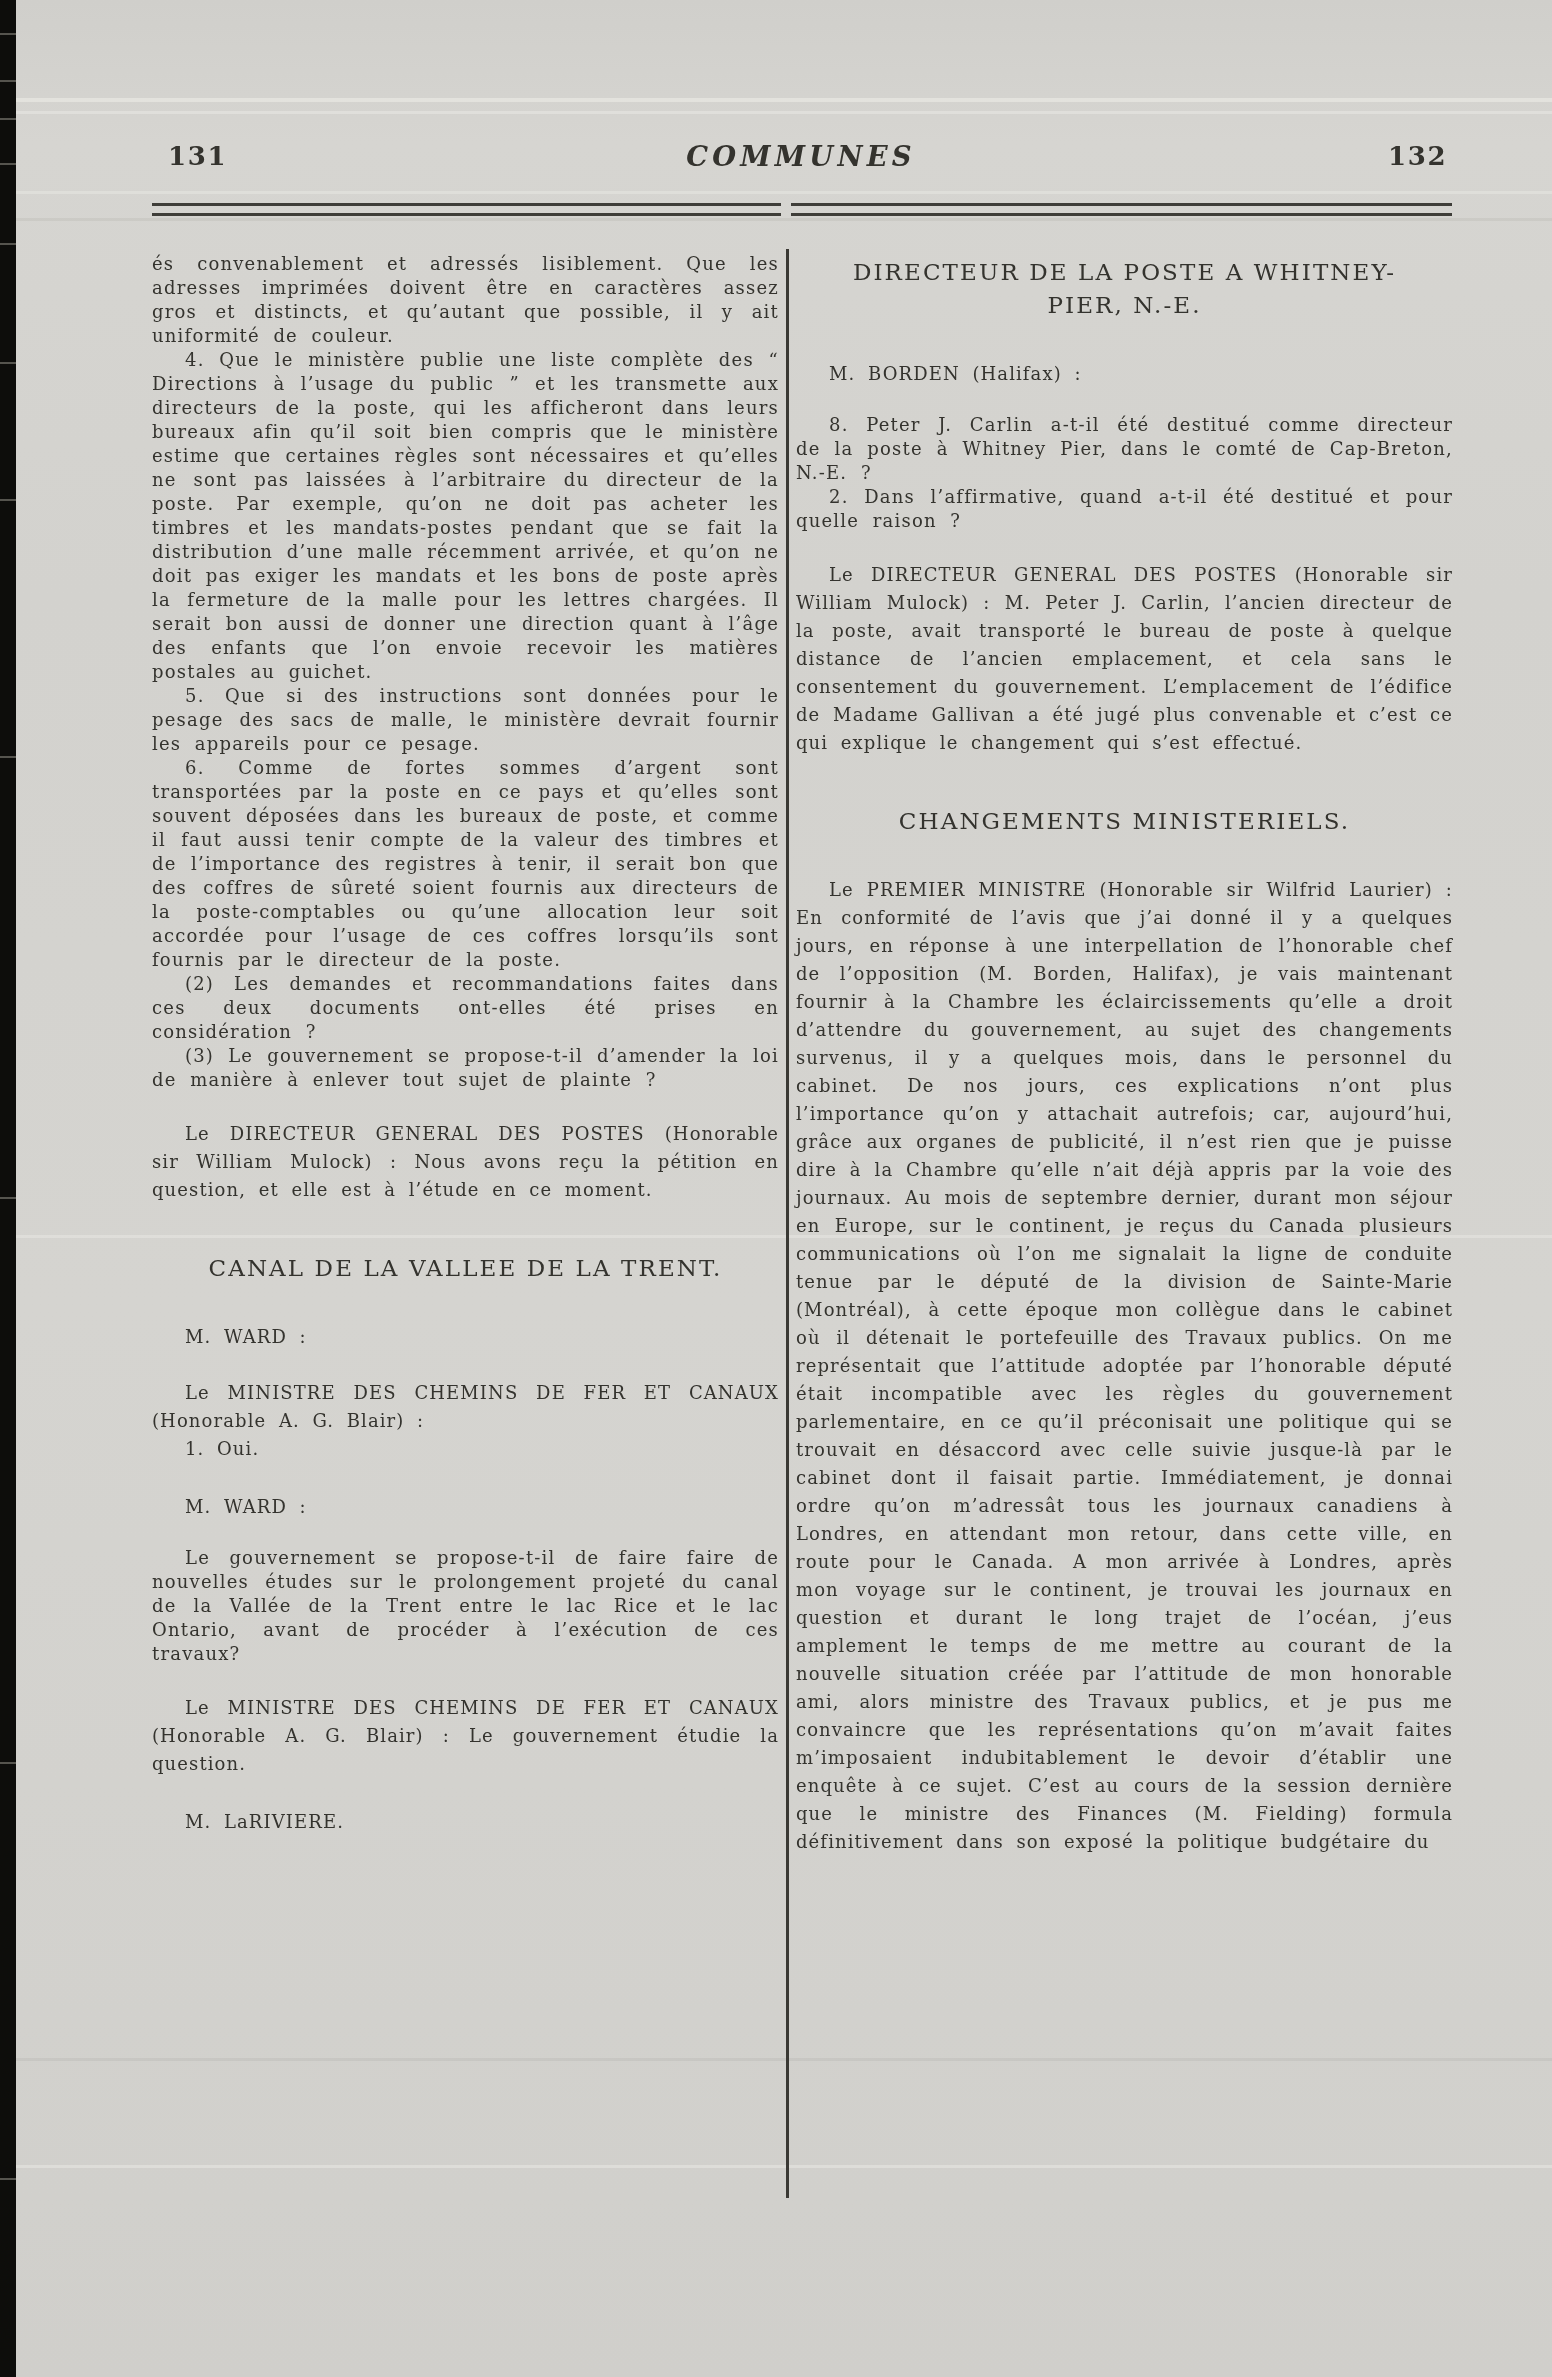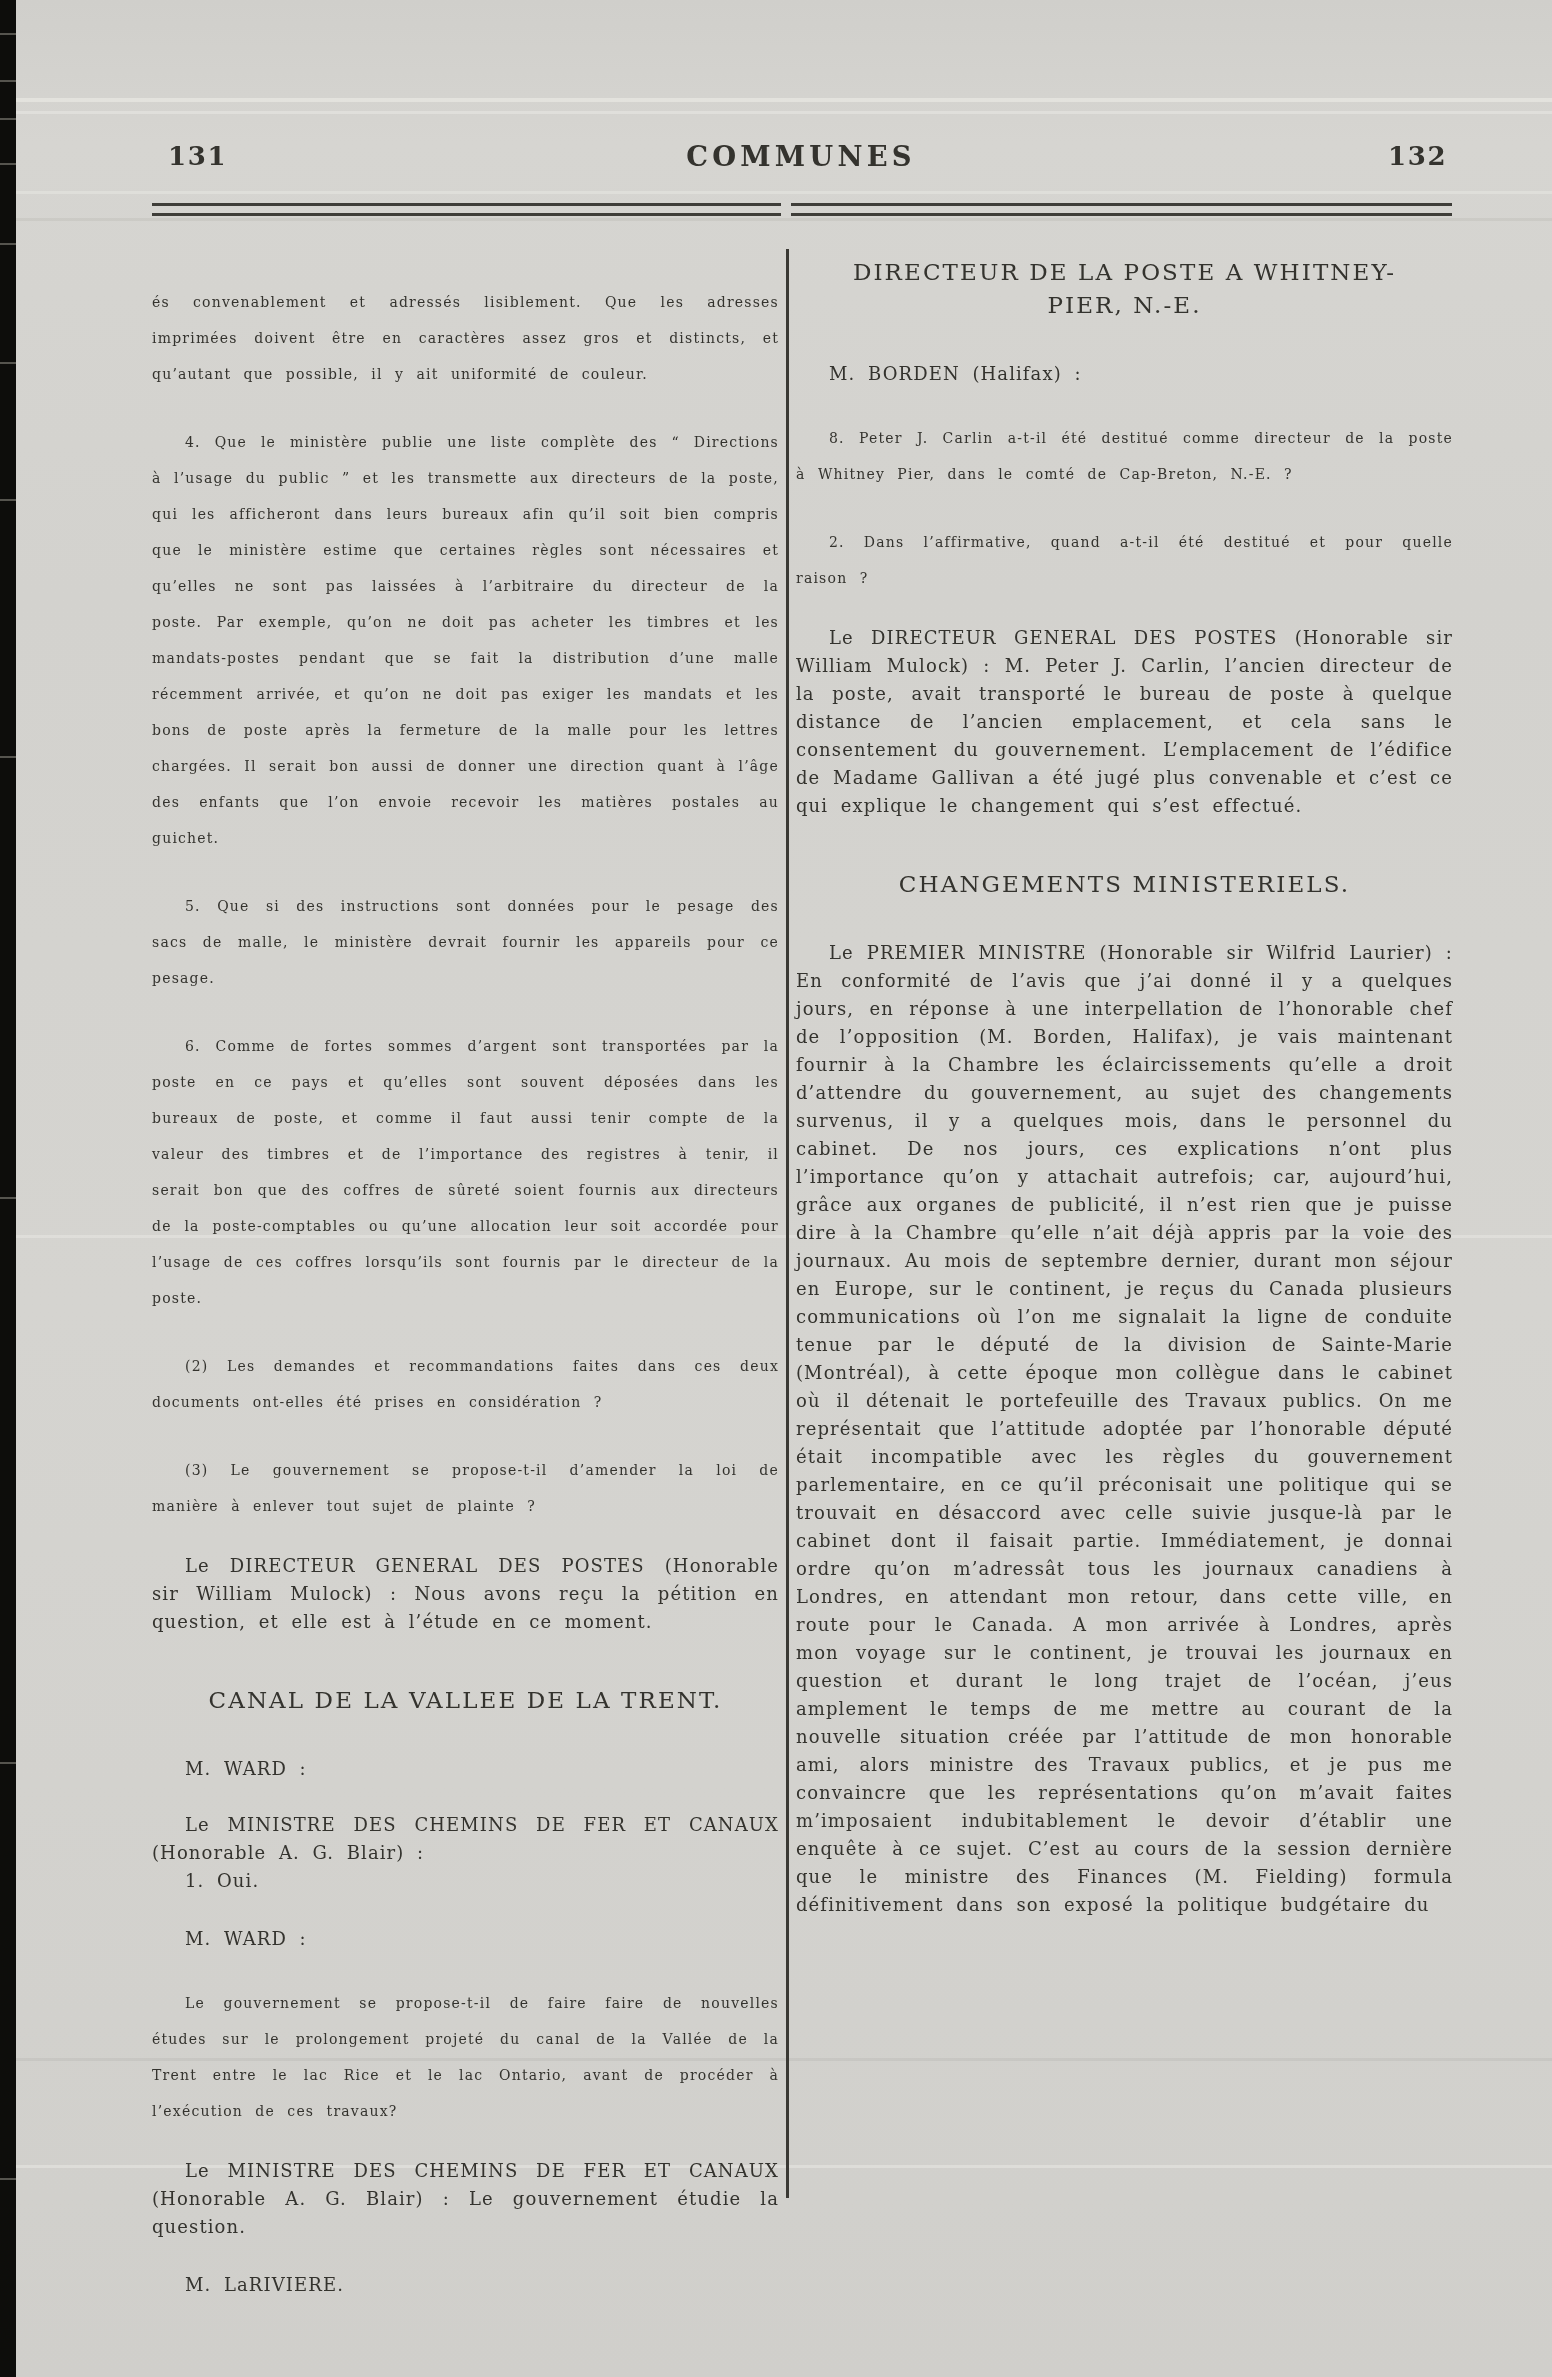--- a/index.html
+++ b/index.html
@@ -17,38 +17,38 @@
   .scan-band { position:absolute; left:0; top:0; width:16px; height:2377px; background:#0d0d0b; z-index:5; }
   .band-line { position:absolute; left:0; width:16px; height:1.7px; background:#55544e; }
   .streak { position:absolute; left:0; width:1553px; pointer-events:none; }
 
   
   .pg-num { position:absolute; top:141px; font-size:26px; font-weight:bold; letter-spacing:1.7px; }
   #pg-left  { left:168px; }
   #pg-right { left:1388px; }
   #page-title {
     position:absolute; left:152px; width:1298px; top:140px;
-    text-align:center; font-size:27.4px; font-weight:bold; letter-spacing:4.2px;
+    text-align:center; font-size:27.4px; font-weight:bold; letter-spacing:4.2px;font-style:italic;
   }
   .rule { position:absolute; height:2.5px; background:#3f3e39; }
   .rule.r1a { left:152px; top:203px; width:629px; }
   .rule.r1b { left:152px; top:213px; width:629px; }
   .rule.r2a { left:791px; top:203px; width:661px; }
   .rule.r2b { left:791px; top:213px; width:661px; }
 
   .divider { position:absolute; left:786px; top:249px; width:2.5px; height:1949px; background:#3a3934; }
 
   
   .col { position:absolute; }
   #col-left  { left:152px; top:252px; width:627px; }
   #col-right { left:796px; top:256px; width:657px; }
 
   
   p, h3 { margin:0; }
-  .t-small   { font-size:14px; line-height:36px;   letter-spacing:1.2px; word-spacing:6.7px;margin-top:32px; }
+  .t-small   { font-size:18px; line-height:24px;   letter-spacing:1.2px; word-spacing:6.7px; }
   .t-regular { font-size:18px; line-height:28px; letter-spacing:1.1px; word-spacing:5.8px; }
   .just { text-align:justify; }
   .ind  { text-indent:33px; }
   .sp-before { margin-top:28px; }
   .speaker { margin-top:30px; margin-bottom:25px; }
   .heading {
     font-size:23px; line-height:33px; font-weight:normal;
     text-align:center; letter-spacing:2.1px;
     margin:48px 0 38px 0;
     white-space:pre-line;

